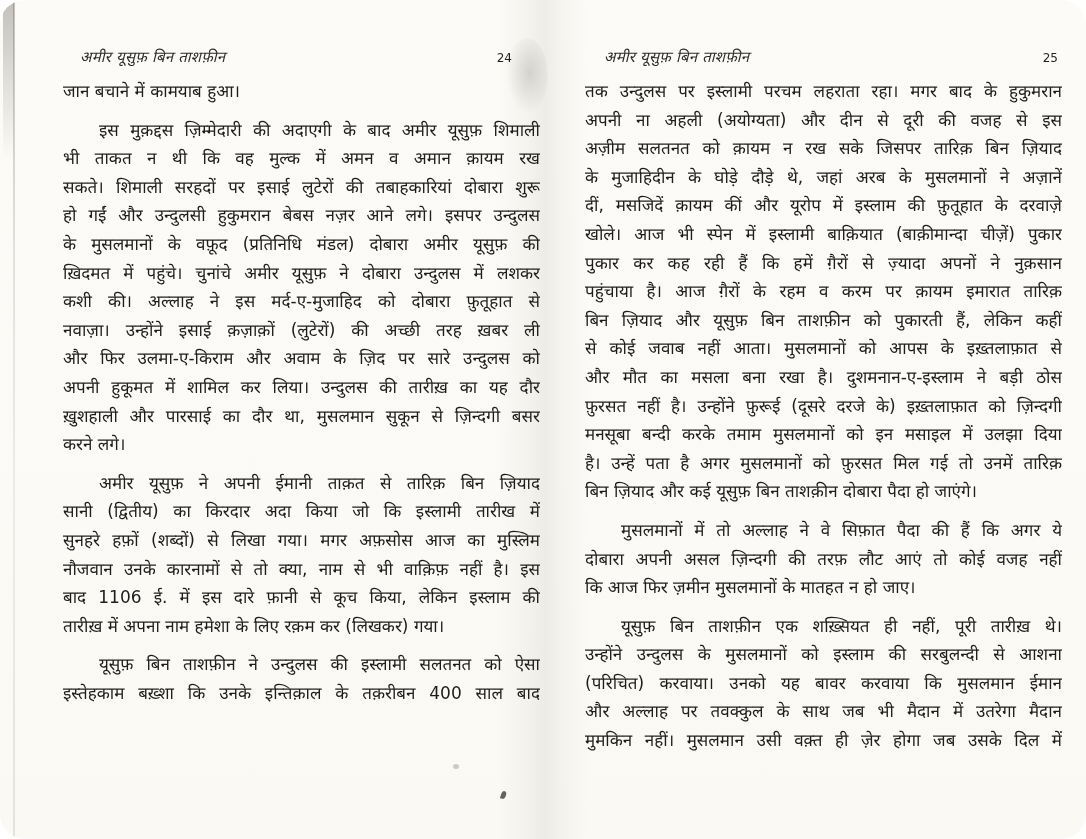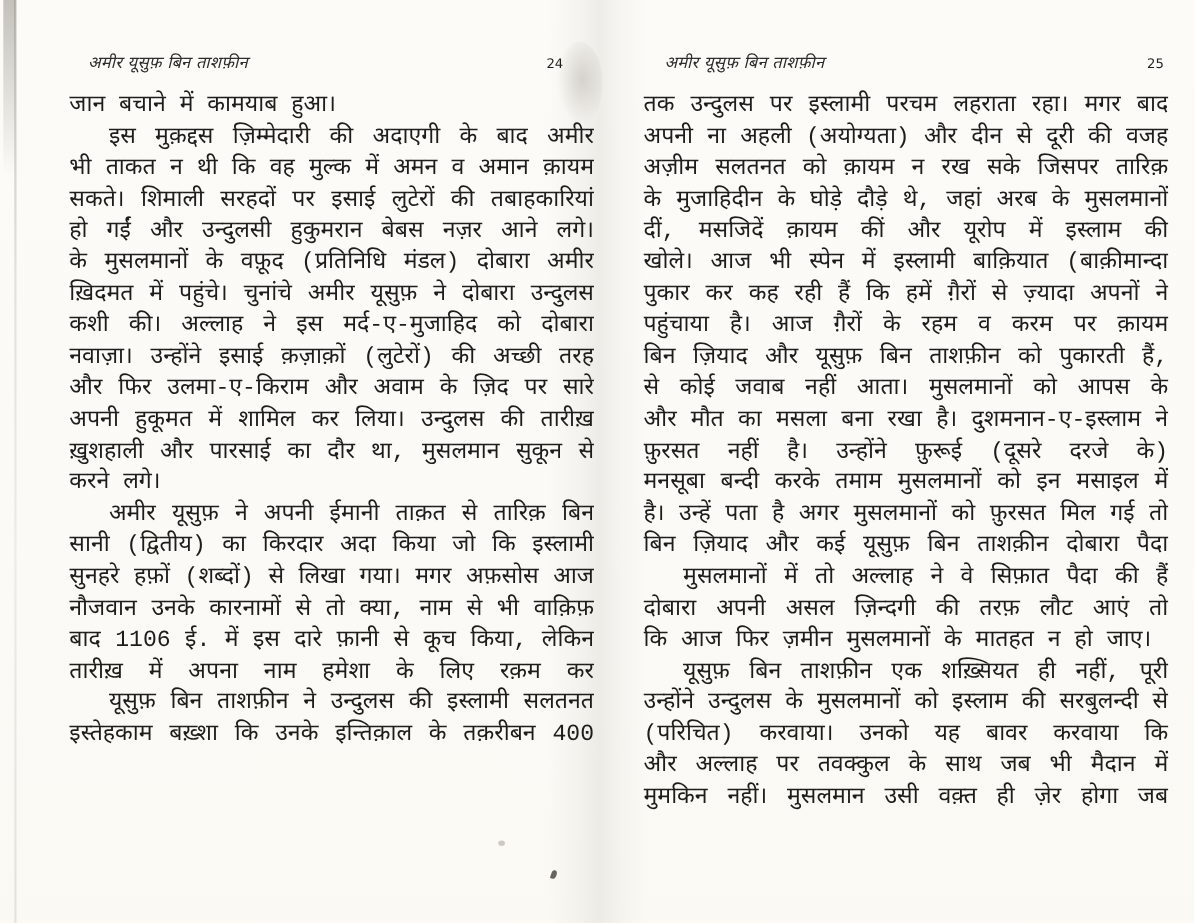--- a/index.html
+++ b/index.html
@@ -2,20 +2,21 @@
 <html><head>
 <meta charset="utf-8">
 <style>
   html,body { margin:0; padding:0; background:#ffffff; }
   .scan {
     position:relative;
     width:1086px; height:839px;
     background:linear-gradient(to bottom,#fcfbf7 0%,#fbfaf6 60%,#faf9f4 100%);
     overflow:hidden;
     font-family:"DejaVu Sans", sans-serif;
+    border-radius:25px;
   }
   
   .edge-line {
     position:absolute; left:13px; top:0; width:2px; height:100%;
     background:linear-gradient(to bottom, rgba(110,108,100,0.40) 0%, rgba(110,108,100,0.18) 30%, rgba(110,108,100,0.10) 60%, rgba(110,108,100,0.16) 100%);
   }
   .edge-top {
     position:absolute; left:3px; top:0; width:11px; height:160px;
     background:linear-gradient(to bottom, rgba(125,122,112,0.45), rgba(125,122,112,0.0));
   }
@@ -46,26 +47,26 @@
   }
   .page-left  .pagehead { padding:0 28px 0 17px; }
   .page-right .pagehead { padding:0 4px 0 19px; }
   .running-title {
     font-style:italic; font-size:15px; color:#2d2c2a; letter-spacing:0.2px;
   }
   .pagenum { font-style:normal; font-size:12px; color:#1f1f1f; }
   .pagebody { position:absolute; top:79px; left:0; right:0; }
   .bline {
     height:28.6px; overflow:hidden;
-    font-size:21px; color:#1e1d1b;
-    text-align:justify; text-align-last:justify;font-family:Liberation Mono, monospace;
+    font-size:17px; color:#1e1d1b;
+    text-align:justify; text-align-last:justify;
   }
   .bline.pend   { text-align-last:left; }
   .bline.indent { text-indent:36px; }
-  .bline.pgap   { }
+  .bline.pgap   { margin-top:10px; }
 </style>
 </head>
 <body>
 
 <div class="scan">
   <div class="edge-top"></div>
   <div class="edge-line"></div>
   <div class="gutter"></div>
   <div class="gutter-curl"></div>
 

